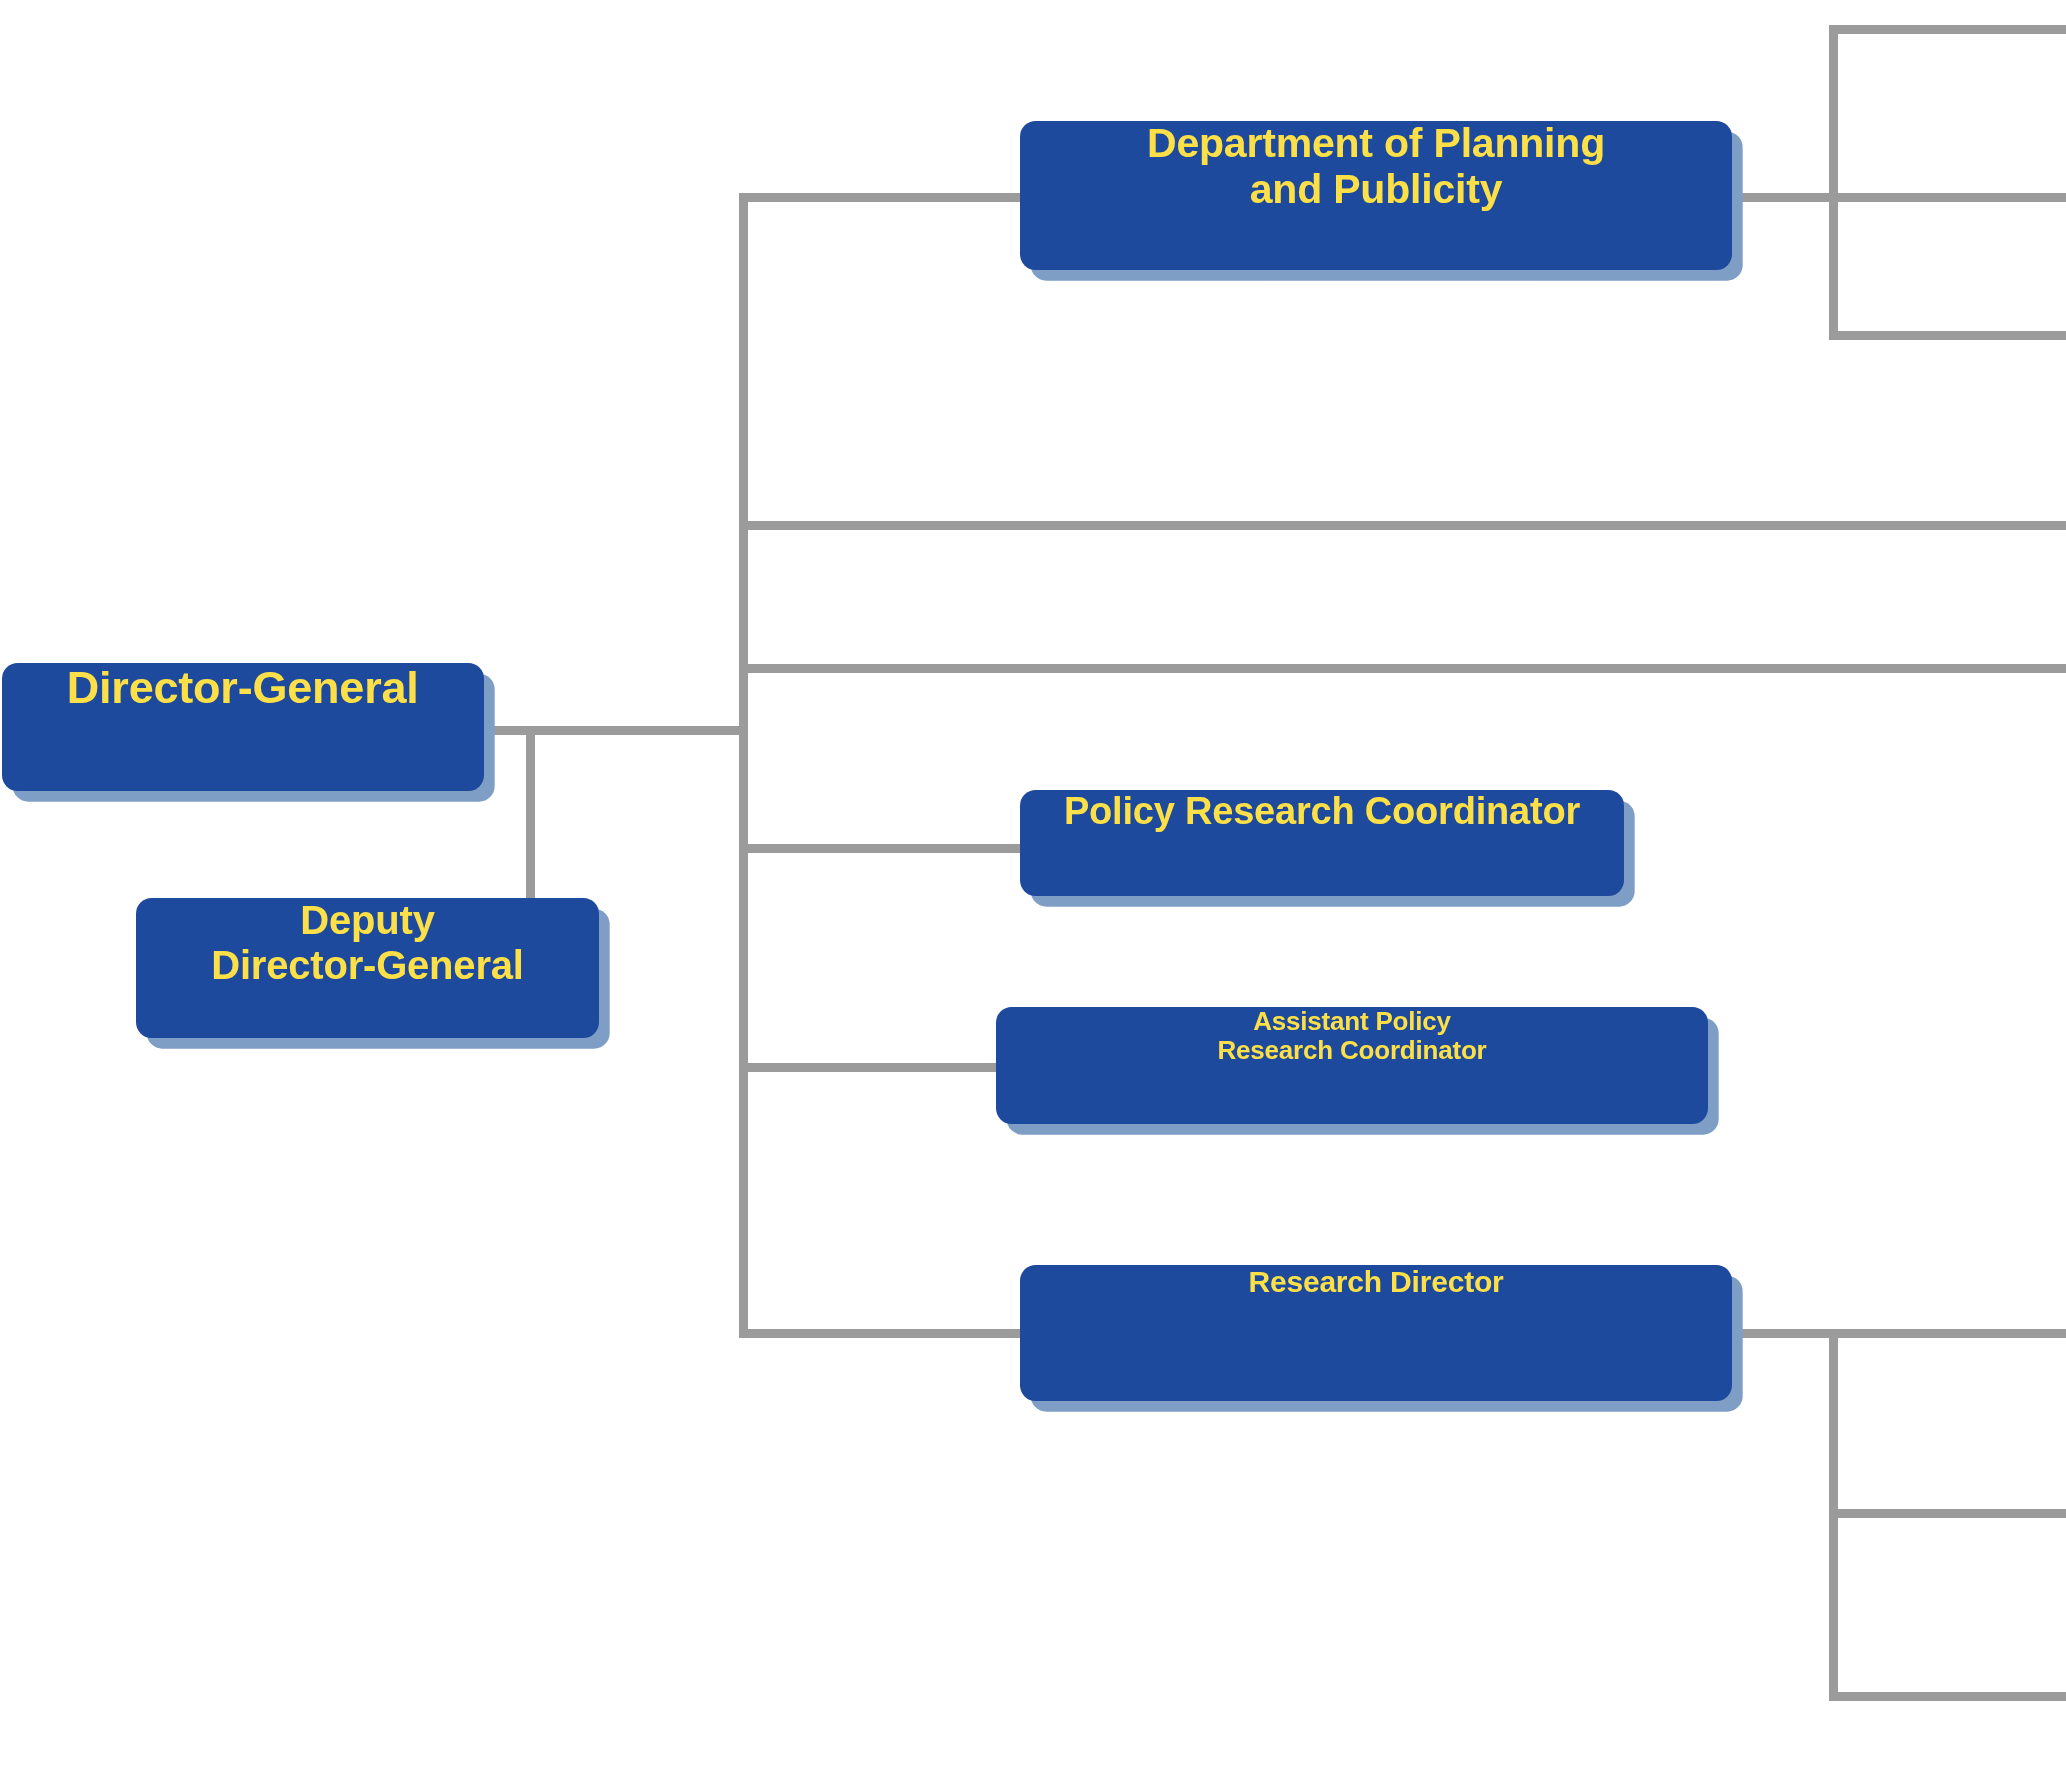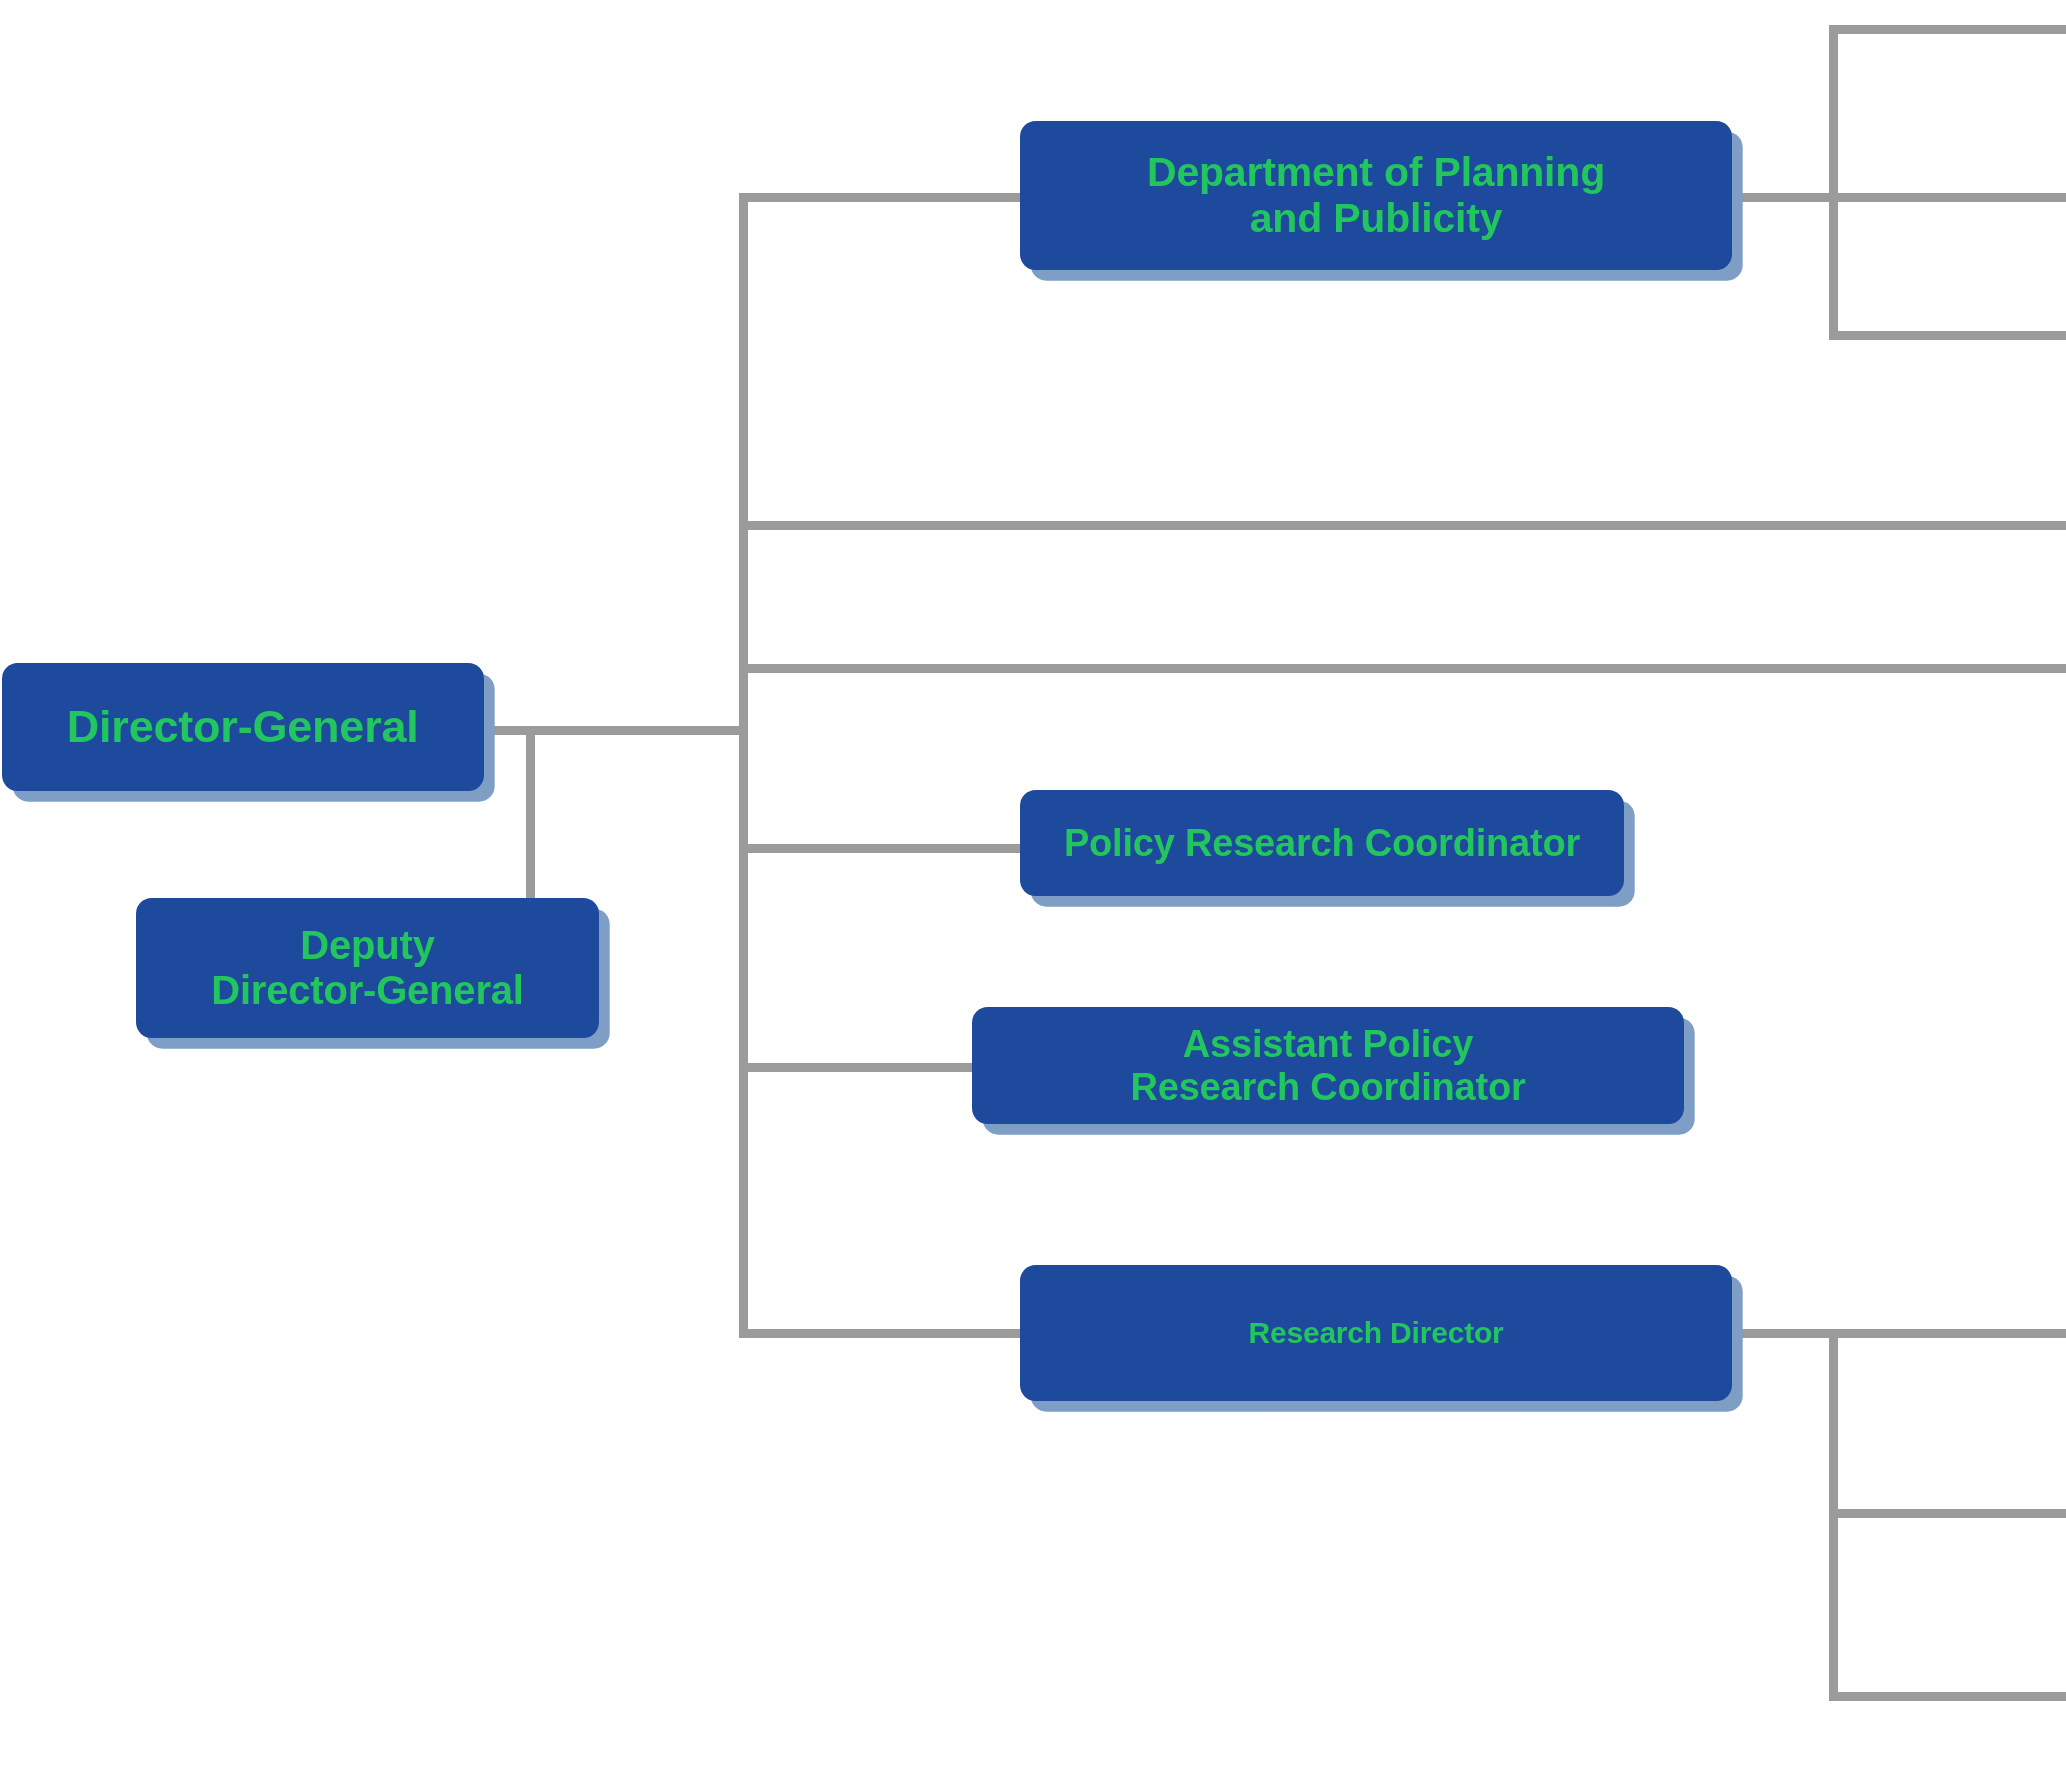--- a/index.html
+++ b/index.html
@@ -22,24 +22,24 @@
   .conn {
     position: absolute;
     background: #9b9b9b;
   }
   
   .node {
     position: absolute;
     box-sizing: border-box;
     background: #1d4a9c;
     border-radius: 15.7px;
-    color: #22c55e;
+    color: #fde047;
     font-weight: bold;
     display: flex;
-    align-items: center;
+    align-items: flex-start;
     justify-content: center;
     text-align: center;
     line-height: 1.12;
     letter-spacing: -0.2px;
     box-shadow: 10.7px 10.7px 0 0 #7e9ec6;
     padding: 0 22px;
     z-index: 3;
     white-space: pre;
   }
   .node-label {
@@ -94,21 +94,21 @@
 
   <div class="node" style="left:1020px; top:121px; width:712px; height:149px; font-size:41px;">
     <span class="node-label">Department of Planning
 and Publicity</span>
   </div>
 
   <div class="node" style="left:1020px; top:790px; width:604px; height:106px; font-size:38px;">
     <span class="node-label">Policy Research Coordinator</span>
   </div>
 
-  <div class="node" style="left:972px; top:1007px; width:712px; height:117px; font-size:38px;">
+  <div class="node" style="left:996px; top:1007px; width:712px; height:117px; font-size:26px;">
     <span class="node-label">Assistant Policy
 Research Coordinator</span>
   </div>
 
   <div class="node" style="left:1020px; top:1265px; width:712px; height:136px; font-size:30px;">
     <span class="node-label">Research Director</span>
   </div>
 
 </div>
 

